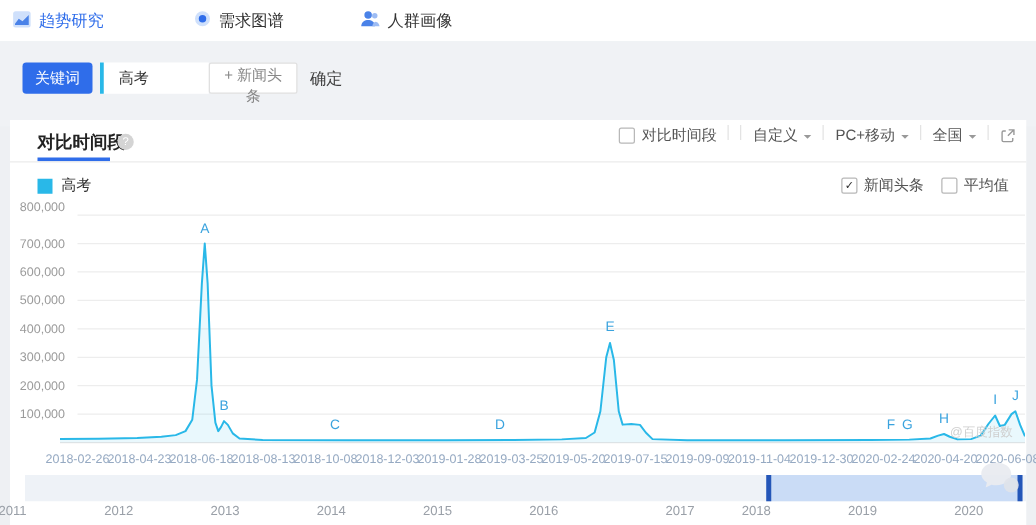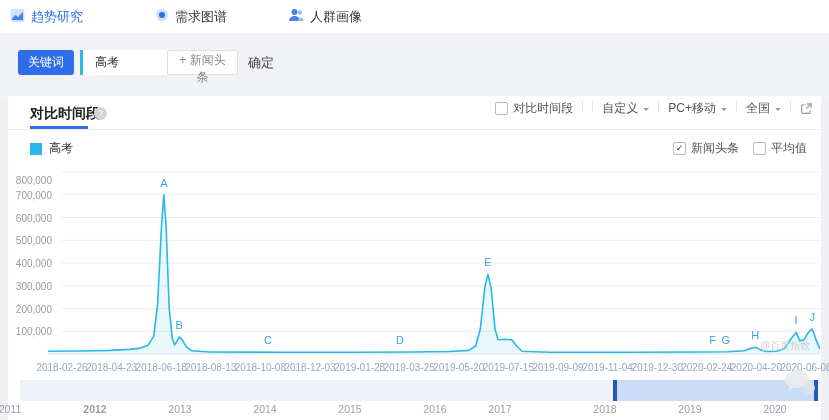--- a/index.html
+++ b/index.html
@@ -160,21 +160,21 @@
         <span class="cb" id="news-cb">✓</span>
         <span>新闻头条</span>
       </span>
       <span class="opt">
         <span class="cb" id="avg-cb"></span>
         <span>平均值</span>
       </span>
     </div>
 
     <div id="ylabels">
-        <div class="ytick" style="top: 79px; padding-left: 12px;">800,000</div>
+        <div class="ytick" style="top: 65px; padding-left: 12px;">800,000</div>
         <div class="ytick" style="top: 93.75px;">700,000</div>
         <div class="ytick" style="top: 116.5px;">600,000</div>
         <div class="ytick" style="top: 139.25px;">500,000</div>
         <div class="ytick" style="top: 162px;">400,000</div>
         <div class="ytick" style="top: 184.75px; text-align: center;">300,000</div>
         <div class="ytick" style="top: 207.5px;">200,000</div>
         <div class="ytick" style="top: 230.25px;">100,000</div>
       </div>
     <svg id="plot-svg" width="772" height="200" viewBox="0 0 772 200">
         <line x1="14" x2="772" y1="10.0" y2="10.0" stroke="#ededed"></line>
@@ -220,26 +220,26 @@
         <div class="letter" style="left: 804.28px; top: 214.975px;">J</div>
       </div>
     <div class="chart-wm">@百度指数</div>
 
     <div class="slider-track"></div>
     <div class="slider-sel"></div>
     <div class="handle" id="handle-left"></div>
     <div class="handle" id="handle-right"></div>
     <div id="years-host">
         <div class="year" style="left: 2px;">2011</div>
-        <div class="year" style="left: 87px; font-weight: bold;">2012</div>
+        <div class="year" style="left: 87px;">2012</div>
         <div class="year" style="left: 172px;">2013</div>
         <div class="year" style="left: 257px;">2014</div>
         <div class="year" style="left: 342px;">2015</div>
         <div class="year" style="left: 427px;">2016</div>
-        <div class="year" style="left: 492px;">2017</div>
+        <div class="year" style="left: 536px;">2017</div>
         <div class="year" style="left: 597px;">2018</div>
         <div class="year" style="left: 682px; text-align: center;">2019</div>
         <div class="year" style="left: 767px;">2020</div>
       </div>
 
     <div class="site-wm">
       <svg width="34" height="27" viewBox="0 0 34 27">
         <path d="M14 2 C7 2 2 6 2 11 c0 3 1.8 5.4 4.5 7 L5.5 22 l4.8 -2.3 c1.2 .3 2.4 .4 3.7 .4 7 0 12 -4 12 -9 S21 2 14 2 Z" fill="#e9ebf0" opacity="0.95"></path>
         <circle cx="26" cy="20" r="6" fill="#e0e3ea" opacity="0.9"></circle>
       </svg>

